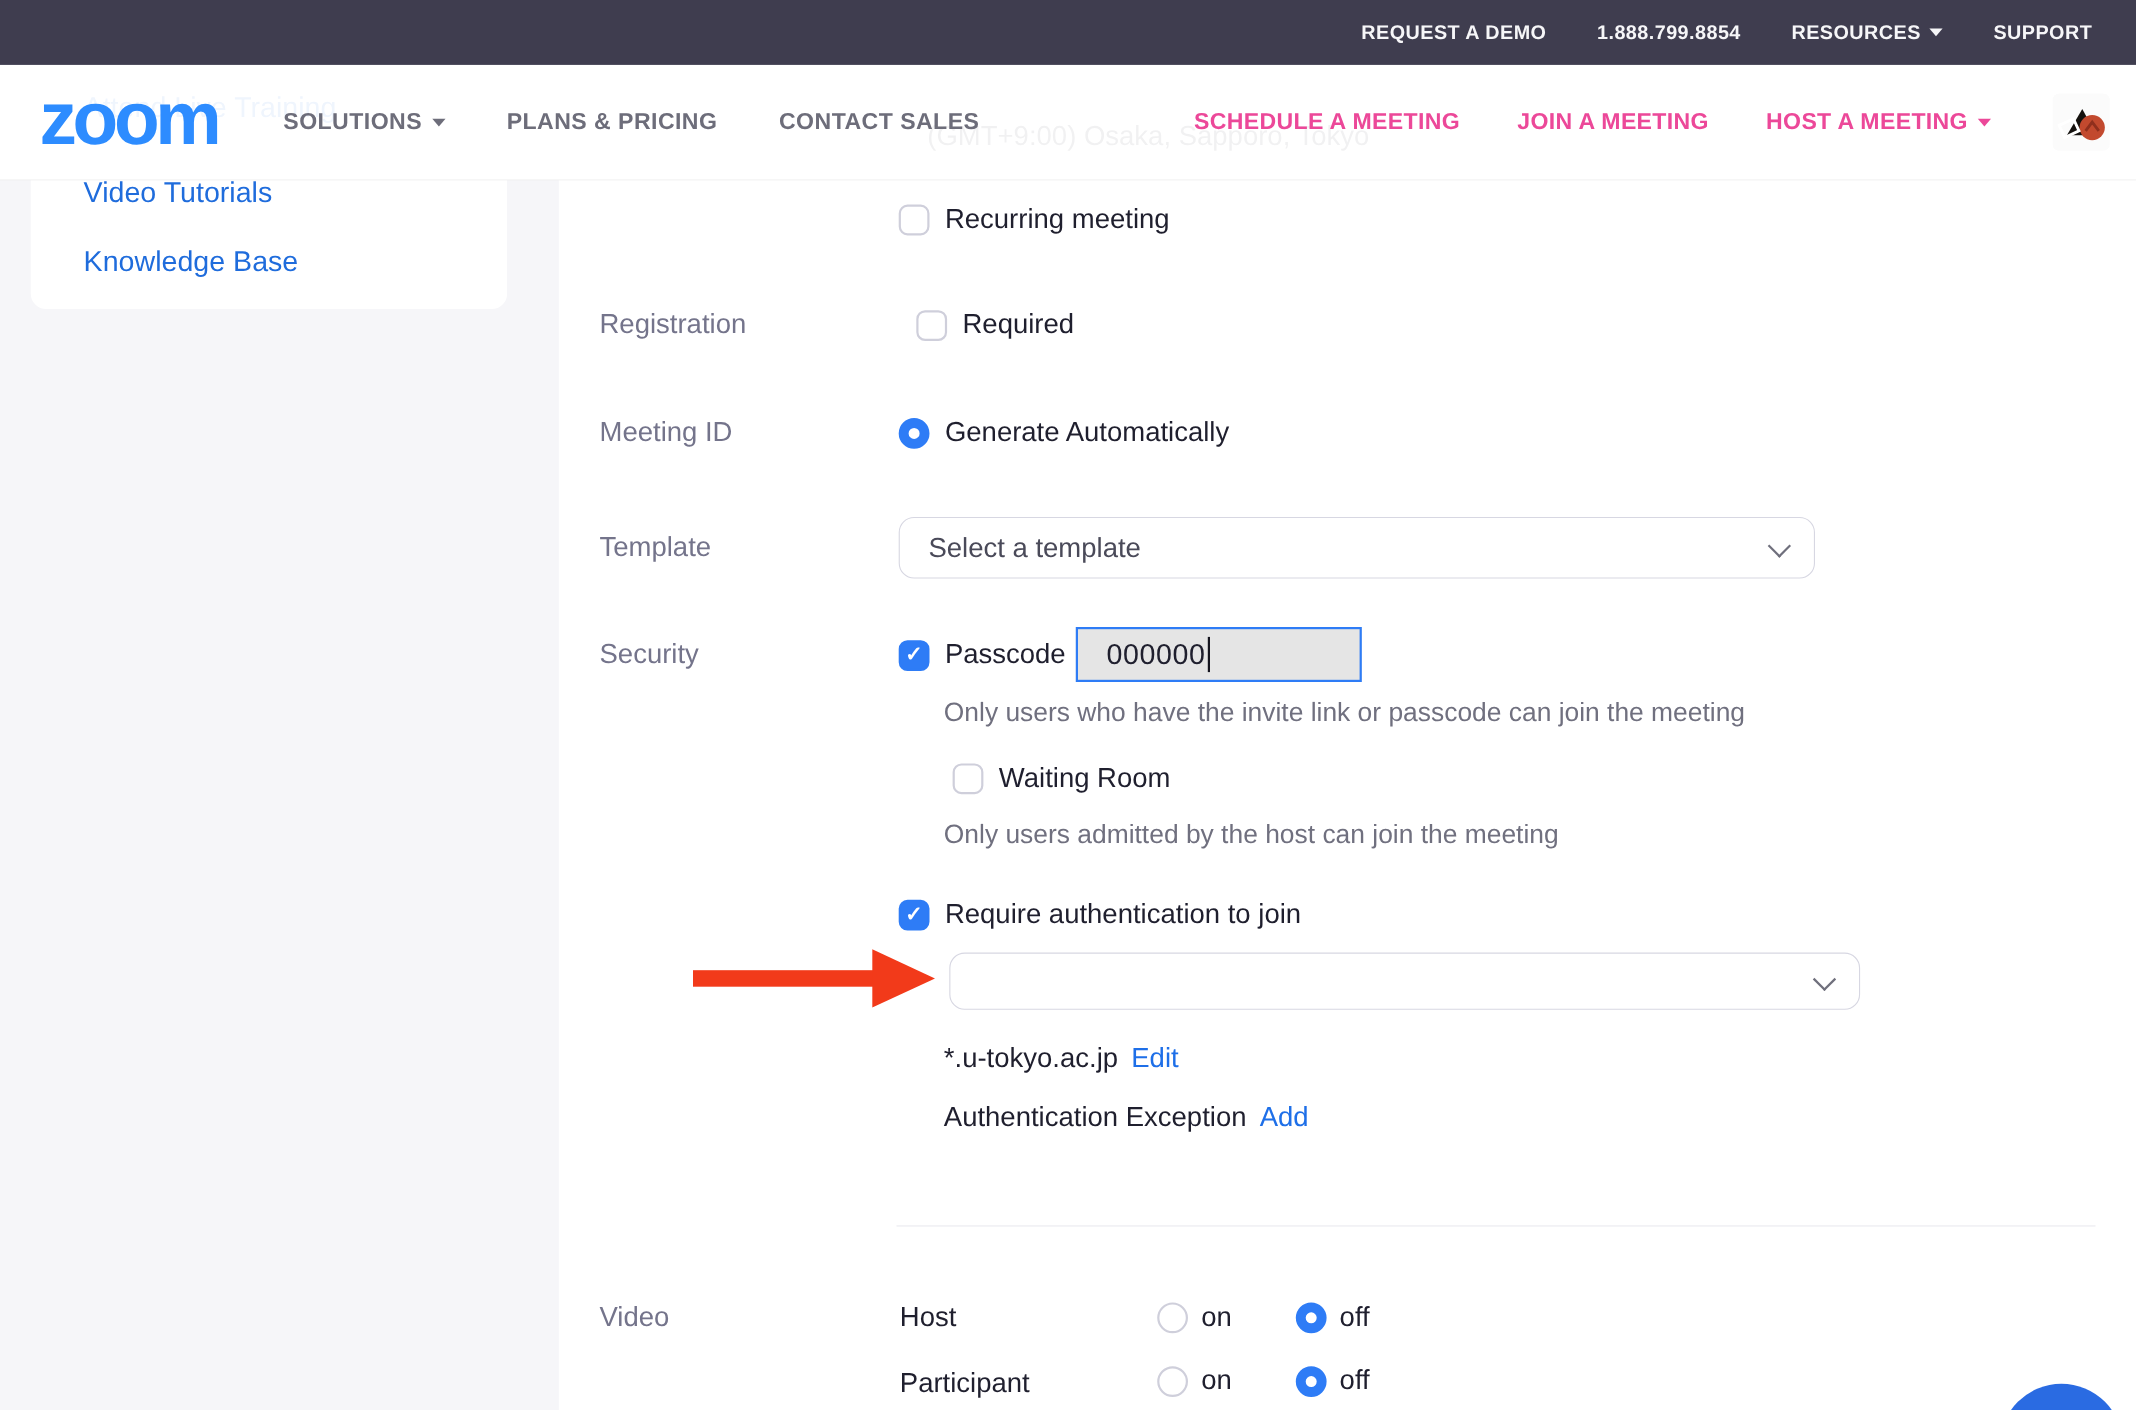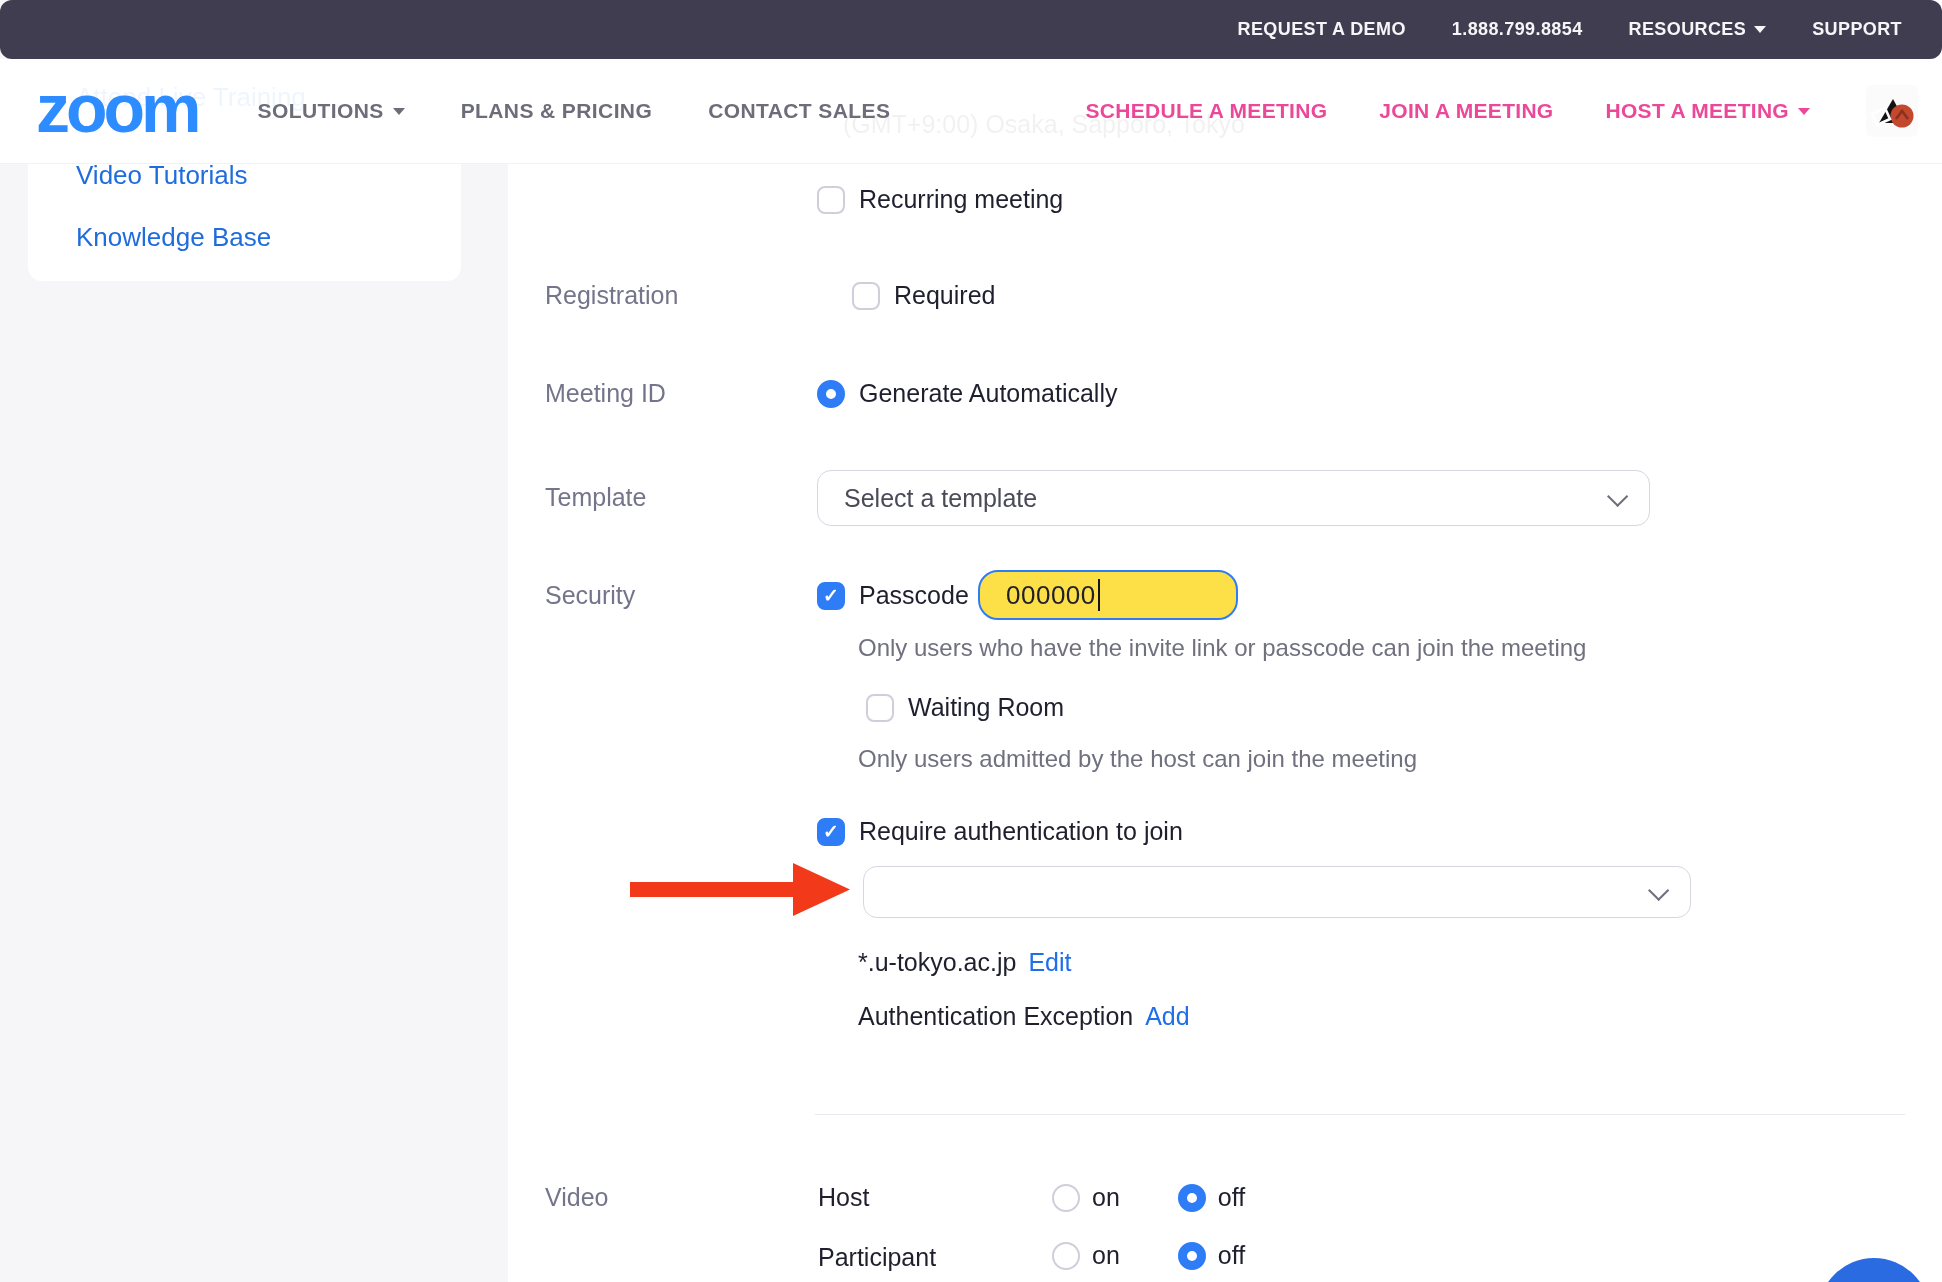--- a/index.html
+++ b/index.html
@@ -7,21 +7,21 @@
          background:#f6f6f9;font-family:"Liberation Sans",sans-serif;
          -webkit-font-smoothing:antialiased;color:#1f1f2e;}
   .abs{position:absolute;}
 
   
   .main-bg{left:508px;top:0;width:1434px;height:1282px;background:#ffffff;}
 
   
   .topbar{left:0;top:0;width:1942px;height:59px;background:#3f3d4f;z-index:30;
           display:flex;align-items:center;justify-content:flex-end;gap:46px;
-          padding-right:40px;box-sizing:border-box;border-radius:12px;}
+          padding-right:40px;box-sizing:border-box;}
   .topbar-item{color:#f6f6f8;font-size:18px;font-weight:700;letter-spacing:.4px;
                display:flex;align-items:center;gap:8px;cursor:pointer;}
   .caret-down{width:0;height:0;border-left:6px solid transparent;
               border-right:6px solid transparent;border-top:7px solid currentColor;
               display:inline-block;}
 
   
   .header{left:0;top:59px;width:1942px;height:105px;background:rgba(255,255,255,0.93);
           z-index:20;display:flex;align-items:center;box-sizing:border-box;
           padding:0 24px 0 36px;border-bottom:1px solid rgba(0,0,0,0.05);}
@@ -61,22 +61,22 @@
   .rd.selected{border:9px solid #2e7cf6;}
 
   .select{position:absolute;box-sizing:border-box;background:#fff;
           border:1px solid #d7d7e2;border-radius:14px;display:flex;align-items:center;
           padding:0 26px;cursor:pointer;}
   .select .sel-text{font-size:25px;color:#4a4a59;}
   .chev{margin-left:auto;width:13px;height:13px;border-right:2.4px solid #6f6f7c;
         border-bottom:2.4px solid #6f6f7c;transform:rotate(45deg) translateY(-3px);}
 
   .pass-input{position:absolute;left:978px;top:570px;width:260px;height:50px;
-          box-sizing:border-box;border:2px solid #2e7cf6;border-radius:20px;
-          background:#fde047;display:flex;align-items:center;padding:0 26px;}
+          box-sizing:border-box;border:2px solid #2e7cf6;border-radius:0;
+          background:#e5e5e5;display:flex;align-items:center;padding:0 26px;}
   .pass-input .val{font-size:26px;color:#1f1f2e;letter-spacing:.5px;}
   .cursor-bar{width:2px;height:32px;background:#15151f;margin-left:2px;}
 
   .link{color:#1e6fe8;cursor:pointer;}
   .divider{left:815px;top:1114px;width:1090px;height:1px;background:#e9e9ef;}
 
   .vid-label{position:absolute;font-size:25px;color:#1f1f2e;}
   .onoff{position:absolute;display:flex;align-items:center;gap:12px;}
   .onoff .gap{width:34px;}
 
@@ -98,21 +98,21 @@
   </div>
 
   <div class="abs ghost-tz">(GMT+9:00) Osaka, Sapporo, Tokyo</div>
 
   <div class="row" style="left:817px;top:185px;">
     <div class="cb"></div>
     <div class="btxt">Recurring meeting</div>
   </div>
 
   <div class="flabel" style="top:281px;">Registration</div>
-  <div class="row" style="left:836px;top:281px;padding-left:16px;">
+  <div class="row" style="left:817px;top:281px;padding-left:16px;">
     <div class="cb"></div>
     <div class="btxt">Required</div>
   </div>
 
   <div class="flabel" style="top:379px;">Meeting ID</div>
   <div class="row" style="left:817px;top:379px;">
     <div class="rd selected"></div>
     <div class="btxt">Generate Automatically</div>
   </div>
 

